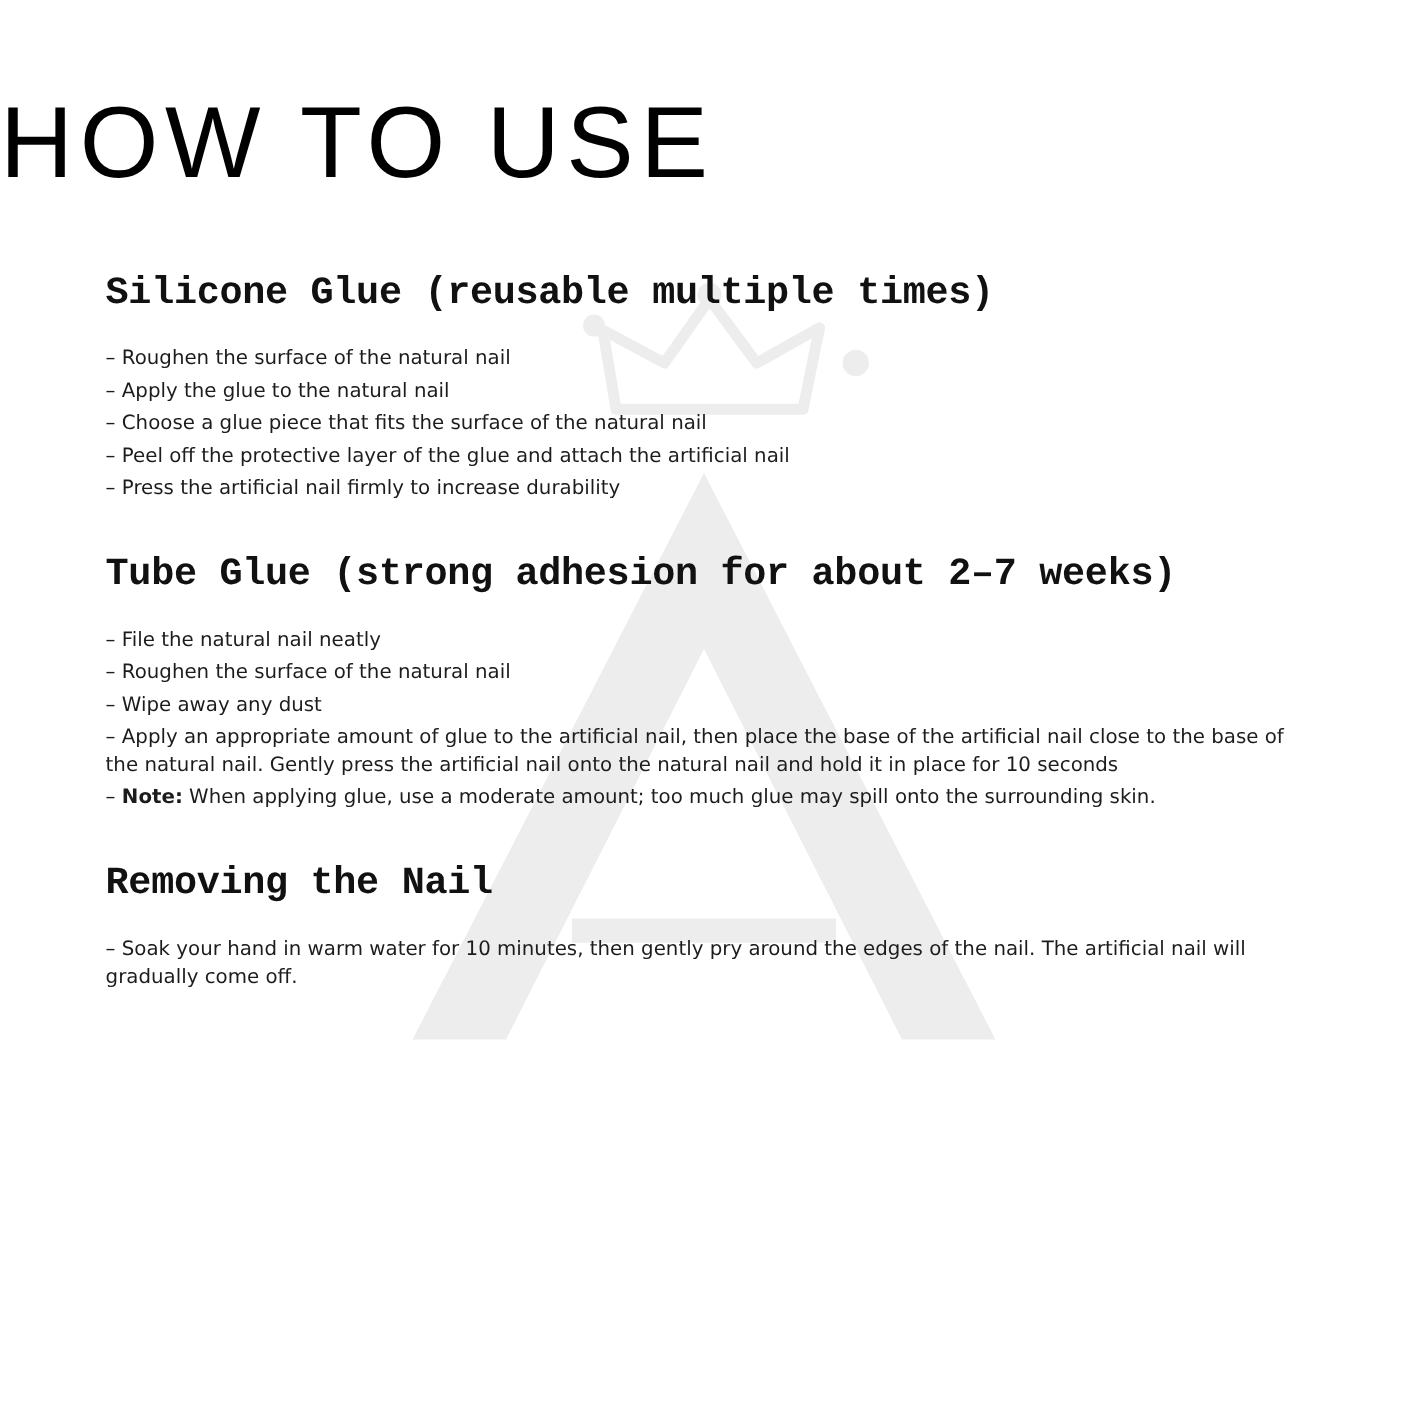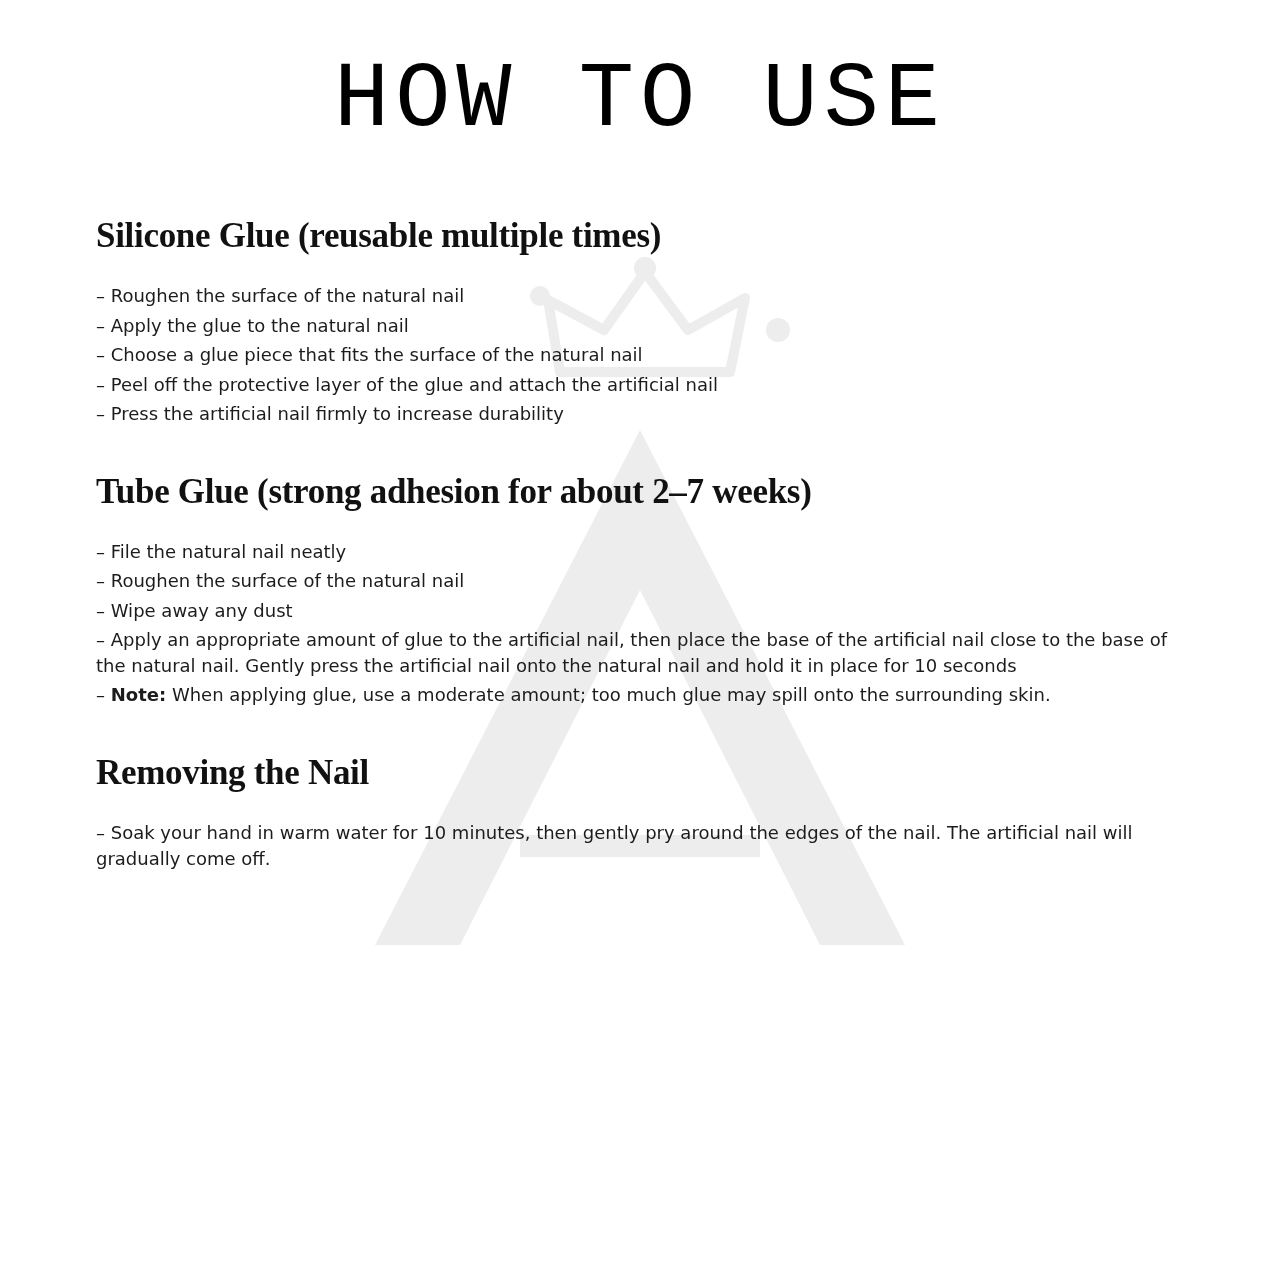--- a/index.html
+++ b/index.html
@@ -29,37 +29,36 @@
 
   .page {
     position: relative;
     z-index: 1;
     width: 1280px;
     height: 1280px;
     box-sizing: border-box;
   }
 
   .title {
-    font-family: Liberation Mono, monospace;
+    font-family: Liberation Sans, sans-serif;
     font-size: 92px;
     font-weight: 400;
     letter-spacing: 6px;
-    text-align: center;
     margin: 0;
-    padding-top: 48px;
+    padding-top: 78px;
     color: #000000;
   }
 
   .content {
     padding: 0 96px;
     margin-top: 62px;
   }
 
   .section-heading {
-    font-family: Liberation Serif, serif;
+    font-family: Liberation Mono, monospace;
     font-weight: bold;
     font-size: 35px;
     letter-spacing: -0.3px;
     color: #111111;
     margin: 0 0 26px 0;
     line-height: 1.2;
   }
 
   .section + .section {
     margin-top: 44px;

